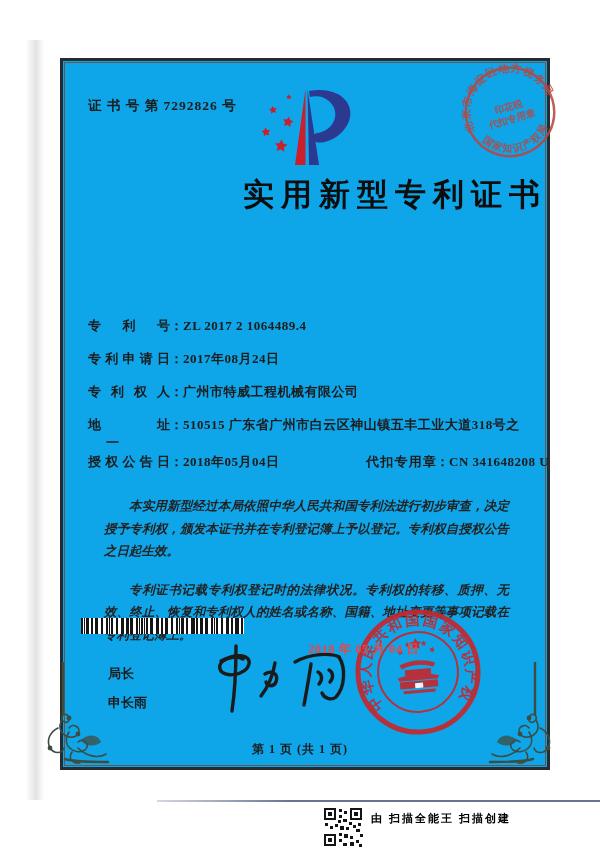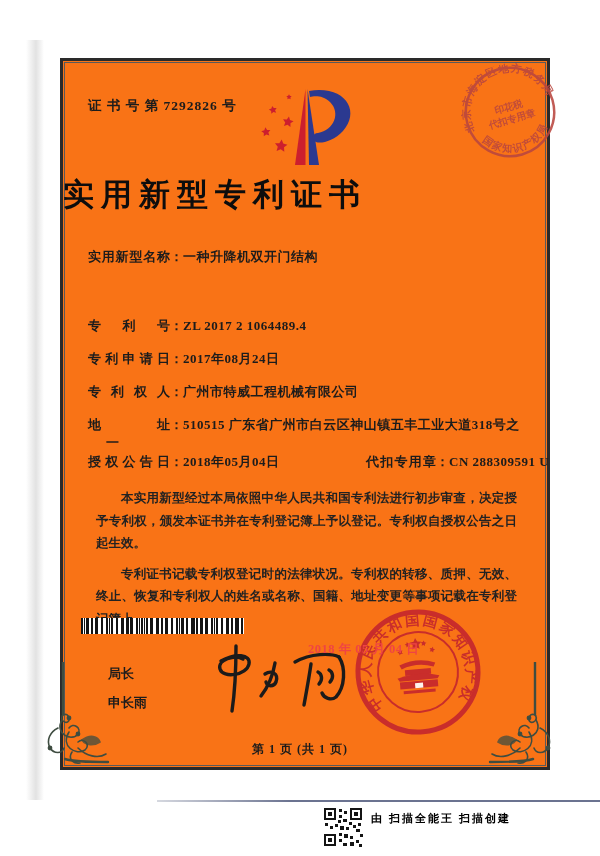--- a/index.html
+++ b/index.html
@@ -3,37 +3,37 @@
 <meta charset="utf-8">
 <style>
   html,body{margin:0;padding:0;background:#ffffff;}
   body{width:600px;height:856px;position:relative;overflow:hidden;
        font-family:"Liberation Serif", serif;color:#1c1c1c;}
   .abs{position:absolute;}
   
   .scan-shadow{left:26px;top:40px;width:18px;height:760px;
     background:linear-gradient(90deg,rgba(110,110,110,0) 0%,rgba(110,110,110,.20) 55%,rgba(110,110,110,0) 100%);}
   
-  .frame{left:60px;top:58px;width:484px;height:706px;border:3px solid #2a2a2a;background:#f97316;}
+  .frame{left:60px;top:58px;width:484px;height:706px;border:3px solid #2a2a2a;background:#0ea5e9;}
   .frame-inner{position:absolute;inset:1px;border:1px solid #5a5a5a;pointer-events:none;}
   .cert-no{left:25px;top:36px;font-size:13.5px;font-weight:700;letter-spacing:1px;}
-  .title{left:0;top:113px;width:100%;text-align:left;font-size:31px;font-weight:600;
+  .title{left:0;top:113px;width:100%;text-align:right;font-size:31px;font-weight:600;
          letter-spacing:7px;color:#0d0d0d;}
   .logo{left:172px;top:24px;}
   
   .row{left:25px;width:445px;font-size:13px;font-weight:700;line-height:17px;white-space:nowrap;}
   .lbl{display:inline-block;width:82px;text-align:justify;text-align-last:justify;vertical-align:top;}
   .val{letter-spacing:.5px;}
   .addr2{left:43px;font-size:13px;font-weight:700;}
   .grant-right{position:absolute;left:278px;top:0;white-space:nowrap;}
   .grant-right .lbl{width:70px;}
   
   .paras{left:25px;top:418px;width:437px;font-size:12.5px;line-height:22.5px;
          font-weight:600;color:#222;text-align:justify;}
-  .paras p{margin:8px;text-indent:2em;}
+  .paras p{margin:16px;text-indent:2em;font-style:italic;}
   
   .barcode{left:18px;top:557px;width:163px;height:16px;background-color:#fff;
     background-image:
       repeating-linear-gradient(90deg,#141414 0 2px,rgba(0,0,0,0) 2px 5px),
       repeating-linear-gradient(90deg,#141414 0 1px,rgba(0,0,0,0) 1px 7px),
       repeating-linear-gradient(90deg,rgba(0,0,0,0) 0 3px,#141414 3px 4px,rgba(0,0,0,0) 4px 11px);}
   .director{left:45px;top:598px;font-size:13px;font-weight:700;line-height:29px;}
   .signature{left:128px;top:580px;}
   
   .seal{left:353px;top:607px;width:130px;height:130px;transform:rotate(-5deg);}
@@ -71,41 +71,38 @@
         <use href="#star5" transform="translate(46,61) scale(0.66) rotate(6)"></use>
       </g>
       <polygon fill="#cc1f2e" points="70.5,4 60,80 70.5,80"></polygon>
       <polygon fill="#2b3990" points="72.5,4 74,80 84,80"></polygon>
       <path fill="#2b3990" d="M74,6 C110,0 126,26 108,46 C99,56 86,59 81,57 C76,55 77,48 83,48 C99,45 106,28 95,17 C88,10 79,11 75,12 Z"></path>
     </svg>
   </div>
 
   <div class="abs title">实用新型专利证书</div>
 
-  <div class="abs row" style="top:187px">
-    <span class="lbl">实用新型名称</span><span>：</span><span class="val">一种升降机双开门结构</span>
-  </div>
   <div class="abs row" style="top:256px">
     <span class="lbl">专利号</span><span>：</span><span class="val">ZL 2017 2 1064489.4</span>
   </div>
   <div class="abs row" style="top:289px">
     <span class="lbl">专利申请日</span><span>：</span><span class="val">2017年08月24日</span>
   </div>
   <div class="abs row" style="top:322px">
     <span class="lbl">专利权人</span><span>：</span><span class="val">广州市特威工程机械有限公司</span>
   </div>
   <div class="abs row" style="top:355px">
     <span class="lbl">地址</span><span>：</span><span class="val">510515 广东省广州市白云区神山镇五丰工业大道318号之</span>
   </div>
   <div class="abs addr2" style="top:373px">一</div>
 
   <div class="abs row" style="top:392px">
     <span class="lbl">授权公告日</span><span>：</span><span class="val">2018年05月04日</span>
     <span class="grant-right">
-      <span class="lbl">代扣专用章</span><span>：</span><span class="val">CN 288309591 U</span>
+      <span class="lbl">代扣专用章</span><span>：</span><span class="val">CN 341648208 U</span>
     </span>
   </div>
 
   <div class="abs paras">
     <p>本实用新型经过本局依照中华人民共和国专利法进行初步审查，决定授予专利权，颁发本证书并在专利登记簿上予以登记。专利权自授权公告之日起生效。</p>
     <p>专利证书记载专利权登记时的法律状况。专利权的转移、质押、无效、终止、恢复和专利权人的姓名或名称、国籍、地址变更等事项记载在专利登记簿上。</p>
   </div>
 
   <div class="abs barcode"></div>
 

